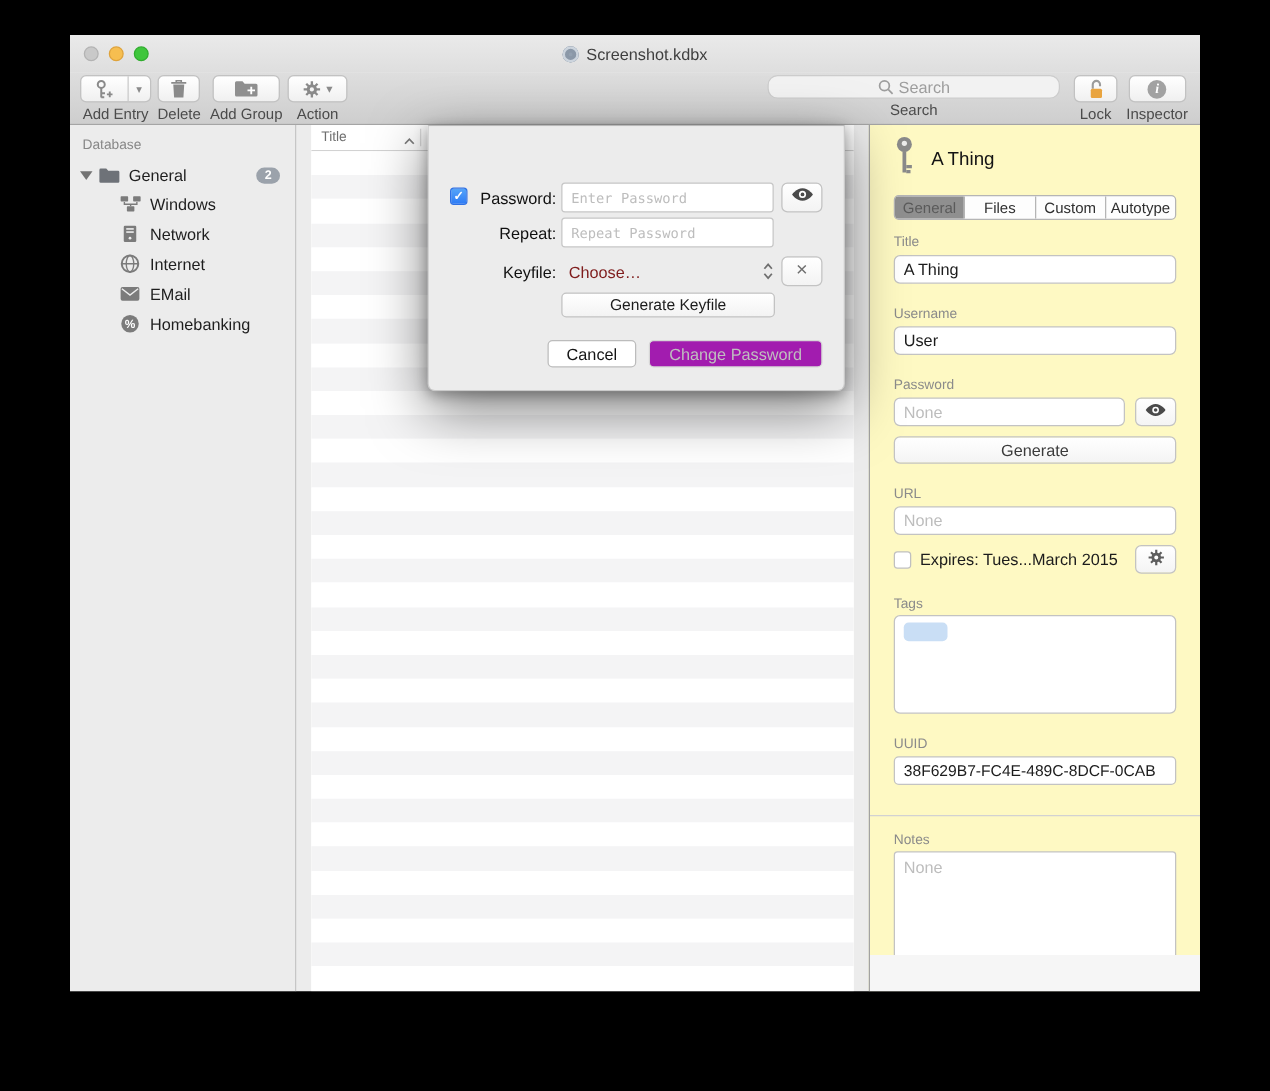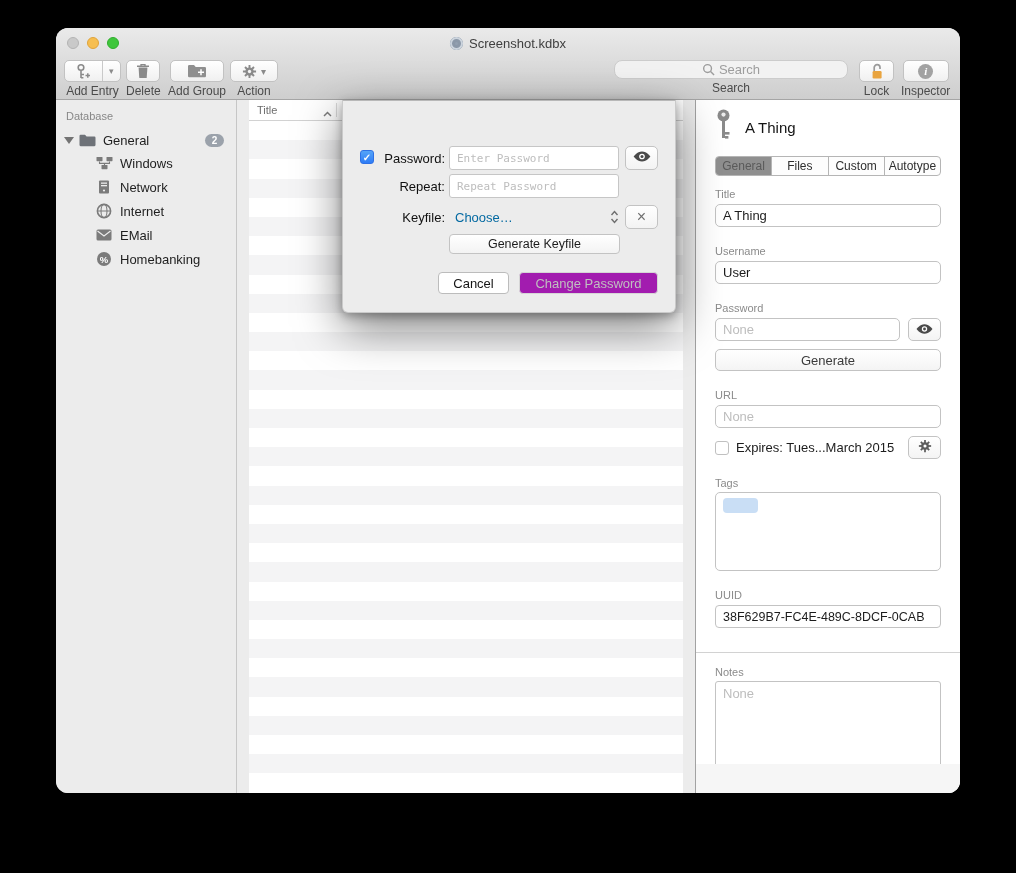--- a/index.html
+++ b/index.html
@@ -1,20 +1,20 @@
 <!DOCTYPE html>
 <html><head>
 <meta charset="utf-8">
 <style>
   * { margin:0; padding:0; box-sizing:border-box; }
   html,body { width:1016px; height:873px; }
   body { background:#000; font-family:"Liberation Sans",sans-serif; position:relative; overflow:hidden; }
 
   .window { position:absolute; left:56px; top:28px; width:904px; height:765px;
-            border-radius:12px; overflow:hidden; background:#ececec;
+            border-radius:0; overflow:hidden; background:#ececec;
             box-shadow:0 20px 60px rgba(0,0,0,.6); }
 
   
   .titlebar { position:relative; height:30px; background:linear-gradient(#eaeaea,#dedede); }
   .light { position:absolute; top:9px; width:12px; height:12px; border-radius:50%; }
   .light.close { left:11px; background:#c9c9c9; border:1px solid #b3b3b3; }
   .light.min   { left:31px; background:#f6be50; border:1px solid #dfa33b; }
   .light.max   { left:51px; background:#3fc63c; border:1px solid #30ad2e; }
   .title-wrap { position:absolute; left:0; right:0; top:0; height:30px;
                 display:flex; align-items:center; justify-content:center; gap:6px; }
@@ -65,21 +65,21 @@
            font-size:11px; color:#6e6e6e; }
   .th-title { position:absolute; left:8px; top:4px; }
   .th-sort  { position:absolute; left:74px; top:7px; }
   .th-sep   { position:absolute; left:87px; top:3px; bottom:3px; width:1px; background:#dcdcdc; }
   .th-user  { position:absolute; left:95px; top:4px; }
   .list-rows { position:absolute; top:21px; left:0; right:0; bottom:0; }
   .list-row { height:19.2px; background:#fff; }
   .list-row.alt { background:#f4f4f5; }
 
   
-  .inspector { width:265px; background:#ffffff; border-left:1px solid #a2a2a2;
+  .inspector { width:265px; background:#fef9c3; border-left:1px solid #a2a2a2;
                padding:0 19px; position:relative; }
   .insp-header { display:flex; align-items:center; gap:13px; margin-top:10px; height:34px; }
   .insp-title { font-size:15px; color:#141414; }
   .segmented { display:flex; margin-top:12px; height:20px; border:1px solid #b5b5b5;
                border-radius:4px; overflow:hidden; background:#fdfdfd; font-size:12px; color:#2f2f2f; }
   .seg { flex:1; display:flex; align-items:center; justify-content:center;
          border-left:1px solid #b5b5b5; cursor:default; }
   .seg:first-child { border-left:none; }
   .seg.selected { background:#8f8f8f; color:#5a5a5a; }
   .fld-label { font-size:11px; color:#8b8b8b; margin-top:18px; }
@@ -120,21 +120,21 @@
   .dlg-msg { position:absolute; top:13px; left:0; right:0; text-align:center; font-size:12.5px; color:#050505; }
   .dlg-label { position:absolute; left:30px; width:72px; text-align:right; font-size:13px; color:#101010; }
   .dlg-field { position:absolute; left:106px; width:170px; height:24px; border:1px solid #c6c6c6;
                border-radius:3px; background:#fff; font-family:"DejaVu Sans Mono",monospace;
                font-size:11px; padding:0 7px; color:#222; outline:none; }
   .dlg-btn { position:absolute; height:24px; border:1px solid #c3c3c3; border-radius:5px;
              background:linear-gradient(#fff,#f3f3f3); display:flex; align-items:center;
              justify-content:center; color:#555; cursor:default; }
   .dlg-checkbox { position:absolute; left:17px; top:49px; }
   .dlg-choose { position:absolute; left:112px; top:104px; width:164px; height:24px; display:flex;
-                align-items:center; font-size:13px; color:#0369a1; cursor:default; }
+                align-items:center; font-size:13px; color:#7f1d1d; cursor:default; }
   .dlg-choose .stepper { margin-left:auto; display:flex; }
   .push-btn { position:absolute; border-radius:4px; font-size:13px; font-family:inherit;
               display:flex; align-items:center; justify-content:center; cursor:default; }
   .btn-genkey { left:106px; top:133px; width:171px; height:20px; background:linear-gradient(#fff,#f3f3f3);
                 border:1px solid #c3c3c3; color:#1c1c1c; font-size:12.5px; }
   .btn-cancel { left:95px; top:171px; width:71px; height:22px; background:#fff;
                 border:1px solid #bcbcbc; color:#141414; }
   .btn-change { left:176px; top:171px; width:139px; height:22px; background:#a21caf;
                 border:1px solid #d6d6d6; color:#bfbfbf; }
   .x-glyph { font-size:16px; color:#6f6f6f; line-height:1; }

